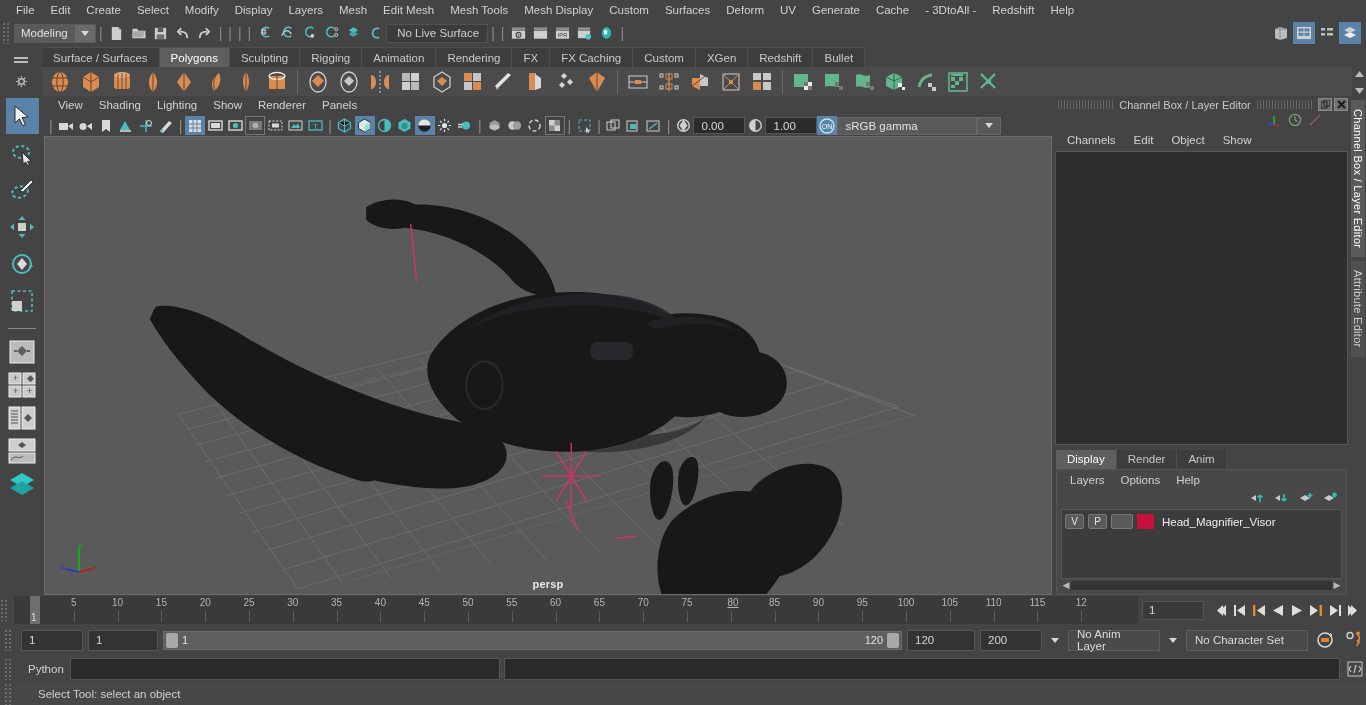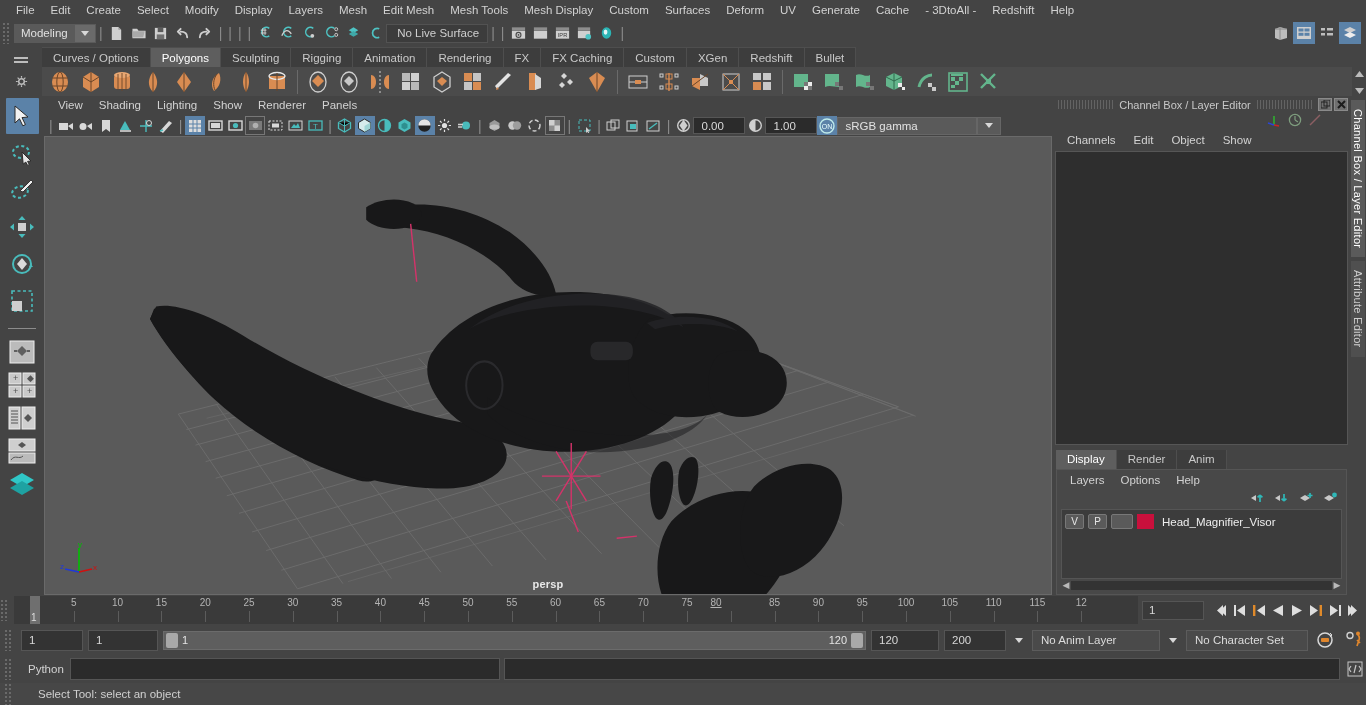--- a/index.html
+++ b/index.html
@@ -354,21 +354,21 @@
       <div class="glyph">
         <svg width="13" height="13" viewBox="0 0 14 14">
             <circle cx="7" cy="7" r="3" fill="none" stroke="#bdbdbd" stroke-width="1.6"></circle>
             <path d="M7 1v2M7 11v2M1 7h2M11 7h2M2.8 2.8l1.4 1.4M9.8 9.8l1.4 1.4M11.2 2.8l-1.4 1.4M4.2 9.8l-1.4 1.4" stroke="#bdbdbd" stroke-width="1.3"></path>
           </svg>
         </div>
     </div>
 
     <div class="shelf-main">
       <div class="shelf-tabs">
-        <div class="shelf-tab">Curves / Options</div>
+        <div class="shelf-tab">Surface / Surfaces</div>
         <div class="shelf-tab active">Polygons</div>
         <div class="shelf-tab">Sculpting</div>
         <div class="shelf-tab">Rigging</div>
         <div class="shelf-tab">Animation</div>
         <div class="shelf-tab">Rendering</div>
         <div class="shelf-tab">FX</div>
         <div class="shelf-tab">FX Caching</div>
         <div class="shelf-tab">Custom</div>
         <div class="shelf-tab">XGen</div>
         <div class="shelf-tab">Redshift</div>
@@ -1162,21 +1162,21 @@
         <div class="tick-label" style="left: 497.818px;">55</div>
         <div class="tick-mark" style="left: 497.818px;"></div>
         <div class="tick-label" style="left: 541.62px;">60</div>
         <div class="tick-mark" style="left: 541.62px;"></div>
         <div class="tick-label" style="left: 585.421px;">65</div>
         <div class="tick-mark" style="left: 585.421px;"></div>
         <div class="tick-label" style="left: 629.223px;">70</div>
         <div class="tick-mark" style="left: 629.223px;"></div>
         <div class="tick-label" style="left: 673.025px;">75</div>
         <div class="tick-mark" style="left: 673.025px;"></div>
-        <div class="tick-label" style="left: 702px; text-decoration: underline;">80</div>
+        <div class="tick-label" style="left: 719px; text-decoration: underline;">80</div>
         <div class="tick-mark" style="left: 716.826px;"></div>
         <div class="tick-label" style="left: 760.628px;">85</div>
         <div class="tick-mark" style="left: 760.628px;"></div>
         <div class="tick-label" style="left: 804.43px;">90</div>
         <div class="tick-mark" style="left: 804.43px;"></div>
         <div class="tick-label" style="left: 848.231px;">95</div>
         <div class="tick-mark" style="left: 848.231px;"></div>
         <div class="tick-label" style="left: 892.033px;">100</div>
         <div class="tick-mark" style="left: 892.033px;"></div>
         <div class="tick-label" style="left: 935.835px;">105</div>
@@ -1255,21 +1255,21 @@
     </div>
     <div class="rfield" style="width:68px;">
       <span>120</span>
       </div>
     <div class="rfield" style="width:62px;">
       <span>200</span>
       </div>
     <div class="dropbtn">
         <i class="tri-down"></i>
       </div>
-    <div class="combofield" style="width:128px;align-items:center;">
+    <div class="combofield" style="width:92px;align-items:center;">
       <span>No Anim Layer</span>
       </div>
     <div class="dropbtn">
         <i class="tri-down"></i>
       </div>
     <div class="combofield" style="width:122px;">
       <span>No Character Set</span>
       </div>
     <div class="dropbtn" style="width:24px;">
       <svg width="19" height="18" viewBox="0 0 19 18">

